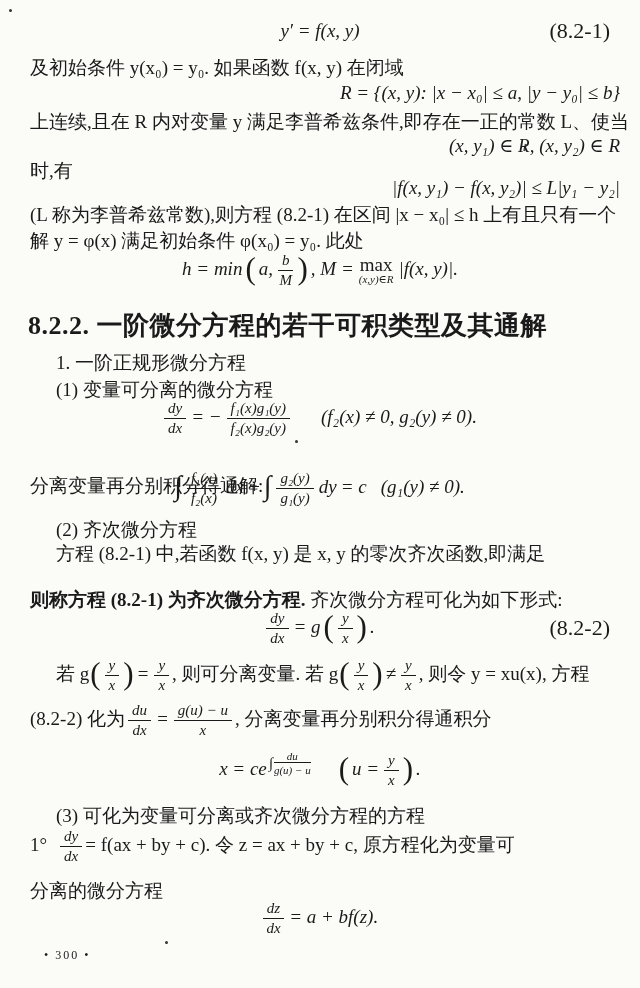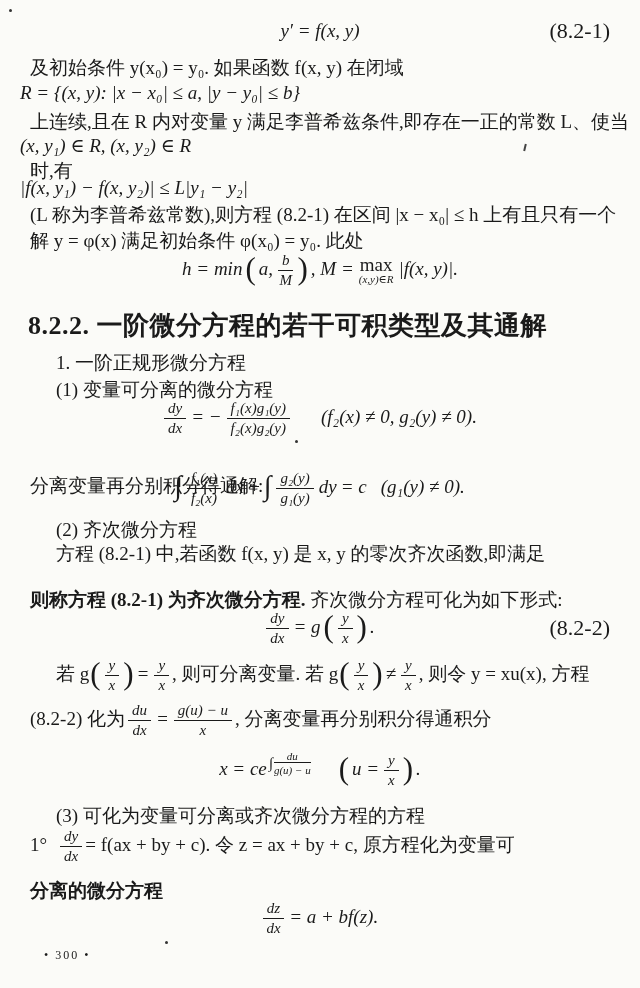--- a/index.html
+++ b/index.html
@@ -5,21 +5,21 @@
   html,body{margin:0;padding:0;background:#e8e8e4;}
   .page{
     position:relative;width:640px;height:988px;margin:0 auto;
     background:#fbfbf8;color:#1a1a1a;overflow:hidden;
     font-family:"Liberation Serif","DejaVu Serif",serif;
     font-size:19px;
   }
   .abs{position:absolute;}
   .body{left:30px;width:582px;white-space:nowrap;}
   .indent{left:56px;}
-  .center{left:20px;width:600px;text-align:left;white-space:nowrap;}
+  .center{left:20px;width:600px;text-align:right;white-space:nowrap;}
   .eqline{left:0;width:640px;text-align:center;white-space:nowrap;}
   .mathline{font-style:italic;}
   .tag{position:absolute;right:30px;top:50%;transform:translateY(-50%);font-style:normal;font-size:22px;}
   .heading{left:28px;width:600px;font-weight:bold;font-size:26px;white-space:nowrap;letter-spacing:0.5px;}
   .bold{font-weight:bold;text-align:center;}
   .frac{display:inline-block;vertical-align:middle;text-align:center;line-height:1.12;margin:0 3px;font-style:italic;}
   .frac .num{display:block;border-bottom:1.5px solid #1a1a1a;padding:0 4px 1px;}
   .frac .den{display:block;padding-top:1px;}
   .sm{font-size:15px;}
   .bigp{font-size:31px;font-style:normal;vertical-align:middle;position:relative;top:-2px;line-height:1;margin:0 1px;}
@@ -114,21 +114,21 @@
   <div class="abs eqline" style="top:750px;">
     <span class="mathline eq-el">x = ce</span><span class="sup"><span class="intg">∫</span><span class="frac"><span class="num">du</span><span class="den">g(u) − u</span></span></span><span class="mspace-lg"></span><span class="bigp">(</span><span class="mathline eq-el">u =</span><span class="frac sm"><span class="num">y</span><span class="den">x</span></span><span class="bigp">)</span><span class="mathline eq-el">.</span>
   </div>
 
   <div class="abs body indent" style="top:803px;">(3) 可化为变量可分离或齐次微分方程的方程</div>
 
   <div class="abs body" style="top:828px;">
     <span>1°</span><span class="mspace"></span><span class="frac sm"><span class="num">dy</span><span class="den">dx</span></span><span>= f(ax + by + c).   令 z = ax + by + c, 原方程化为变量可</span>
   </div>
 
-  <div class="abs body" style="top:878px;font-weight:bold;">分离的微分方程</div>
+  <div class="abs body" style="top:878px;">分离的微分方程</div>
 
   <div class="abs eqline" style="top:900px;">
     <span class="frac sm"><span class="num">dz</span><span class="den">dx</span></span><span class="mathline eq-el">= a + bf(z).</span>
   </div>
 
   <div class="abs pagenum" style="top:948px;">• 300 •</div>
 
 </div>
 
 </body></html>

